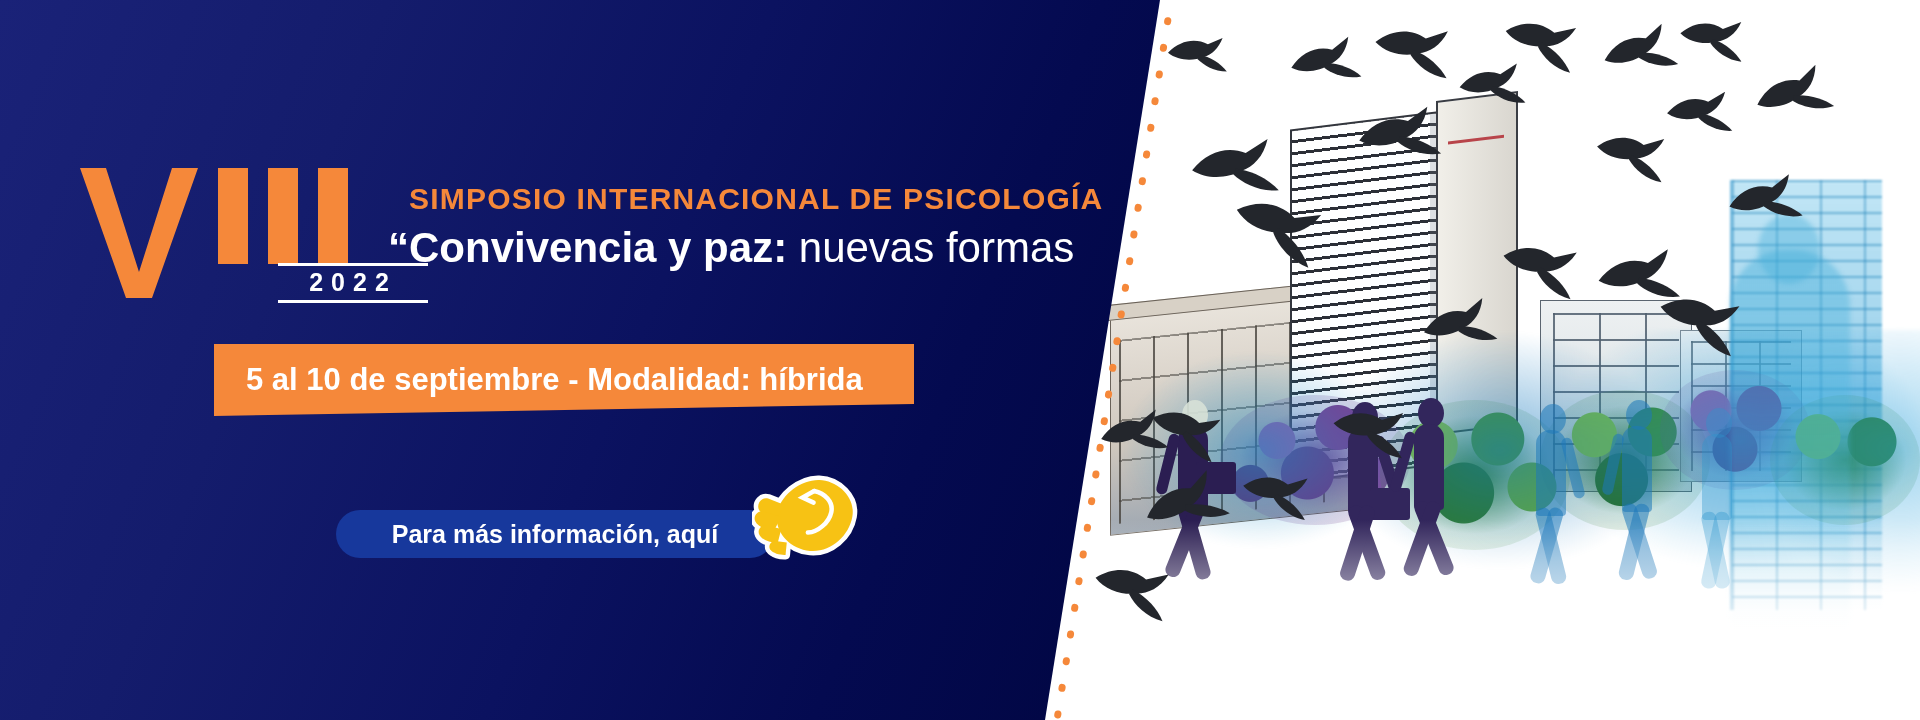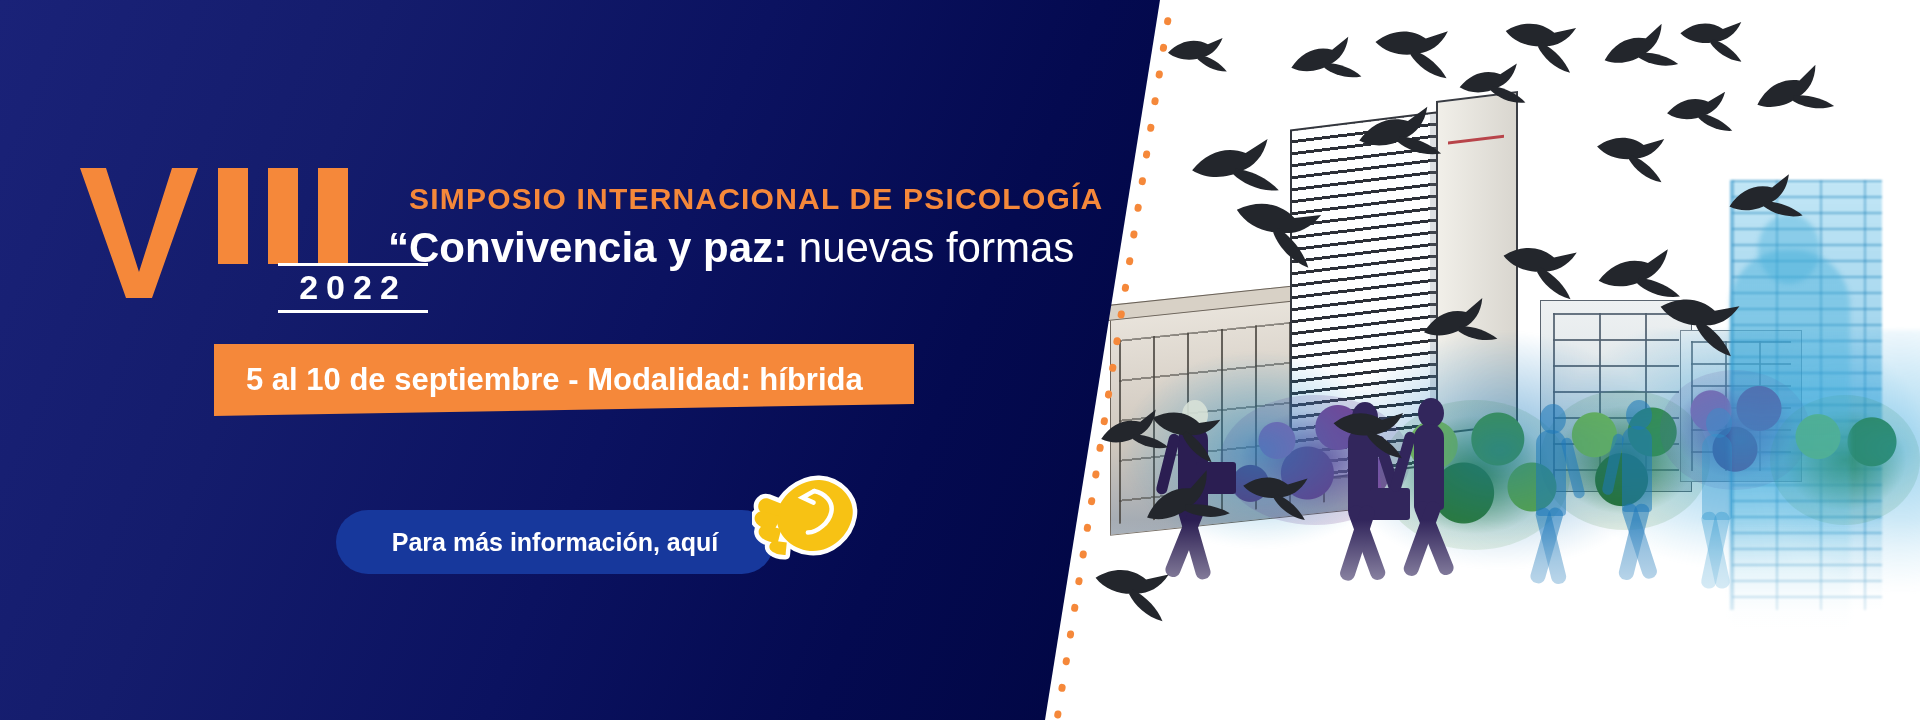--- a/index.html
+++ b/index.html
@@ -187,21 +187,21 @@
   .logo{position:absolute;left:80px;top:168px;width:300px;height:130px;}
   .roman{position:absolute;left:0;top:0;display:flex;align-items:flex-start;gap:20px;}
   .v-mark{
     width:118px;height:130px;background:#F5883A;
     clip-path:polygon(0 0, 26px 0, 59px 104px, 92px 0, 118px 0, 72px 130px, 46px 130px);
   }
   .i-bar{width:30px;height:96px;background:#F5883A;}
   .year-wrap{position:absolute;left:198px;top:95px;width:150px;}
   .year-rule{height:3px;background:#ffffff;width:150px;}
   .year-text{
-    color:#ffffff;font-size:34px;letter-spacing:8px;font-weight:600;
+    color:#ffffff;font-size:25px;letter-spacing:8px;font-weight:600;
     text-align:center;padding:2px 0 3px 0;
   }
 
   
   .kicker{
     position:absolute;left:388px;top:182px;
     color:#F5883A;font-size:30px;font-weight:700;letter-spacing:1.2px;white-space:nowrap;margin-left:21px;
   }
   .headline{
     position:absolute;left:388px;top:222px;width:700px;
@@ -215,21 +215,21 @@
     background:#F5883A;
     clip-path:polygon(0 0, 700px 0, 700px 60px, 0 72px);
     display:flex;align-items:center;
   }
   .date-text{
     color:#ffffff;font-size:31px;font-weight:700;padding-left:32px;white-space:nowrap;
   }
 
   
   .cta{
-    position:absolute;left:336px;top:510px;width:438px;height:64px;
+    position:absolute;left:336px;top:510px;width:438px;height:48px;
     background:#17389c;border-radius:32px;
     display:flex;align-items:center;justify-content:center;cursor:pointer;
   }
   .cta-label{color:#ffffff;font-size:25px;font-weight:700;white-space:nowrap;}
   .hand-icon{position:absolute;left:752px;top:460px;width:118px;height:118px;}
 </style>
 </head>
 <body>
 
 <div class="banner">

